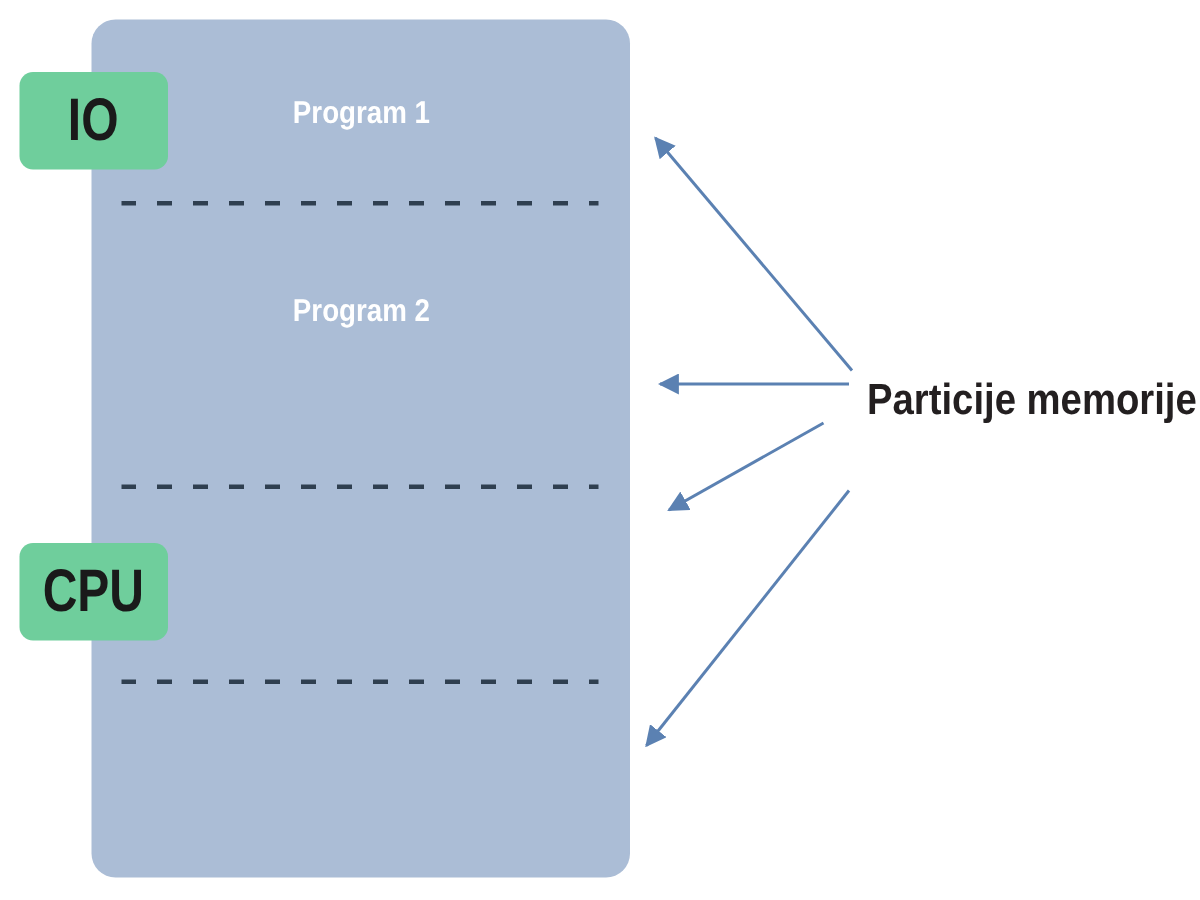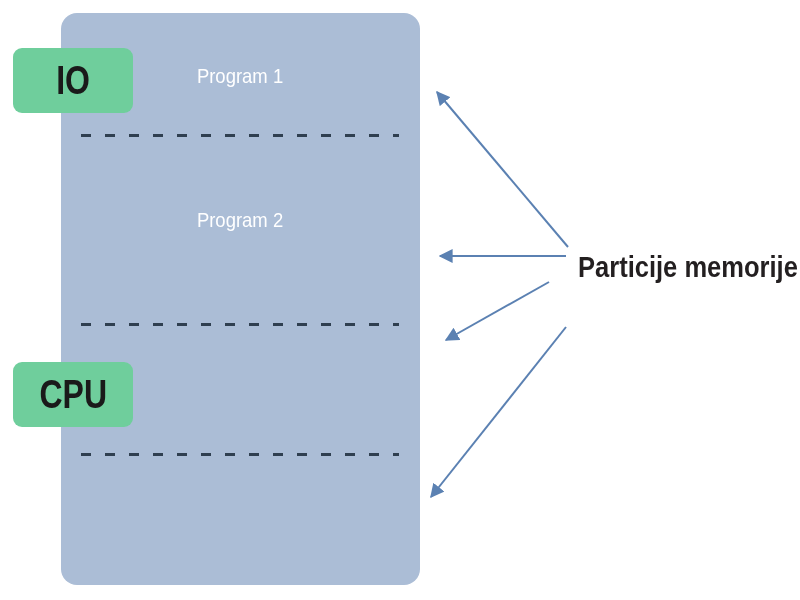--- a/index.html
+++ b/index.html
@@ -27,32 +27,32 @@
     border-radius: 16px;
   }
 
   
   .section-label {
     position: absolute;
     left: 0;
     right: 0;
     text-align: center;
     color: #ffffff;
-    font-weight: normal;
+    font-weight: bold;
     font-size: 21px;
     line-height: 26px;
   }
   .section-label > span {
     display: inline-block;
     transform: scaleX(0.88);
     transform-origin: center;
     white-space: nowrap;
   }
   .label-p1 { top: 50px; }
-  .label-p2 { top: 194px; }
+  .label-p2 { top: 182px; }
   .label-p3 { top: 354px; }
   .label-os { top: 474px; }
 
   
   .divider {
     position: absolute;
     left: 20px;
     width: 318px;
     height: 3px;
     background: repeating-linear-gradient(
@@ -62,21 +62,21 @@
     );
   }
   .divider-1 { top: 121px; }
   .divider-2 { top: 310px; }
   .divider-3 { top: 440px; }
 
   
   .badge {
     position: absolute;
     left: 13px;
-    width: 120px;
+    width: 99px;
     height: 65px;
     background: #6fce9c;
     border-radius: 9px;
     display: flex;
     align-items: center;
     justify-content: center;
     color: #1a1a1a;
     font-weight: bold;
     font-size: 40px;
   }

